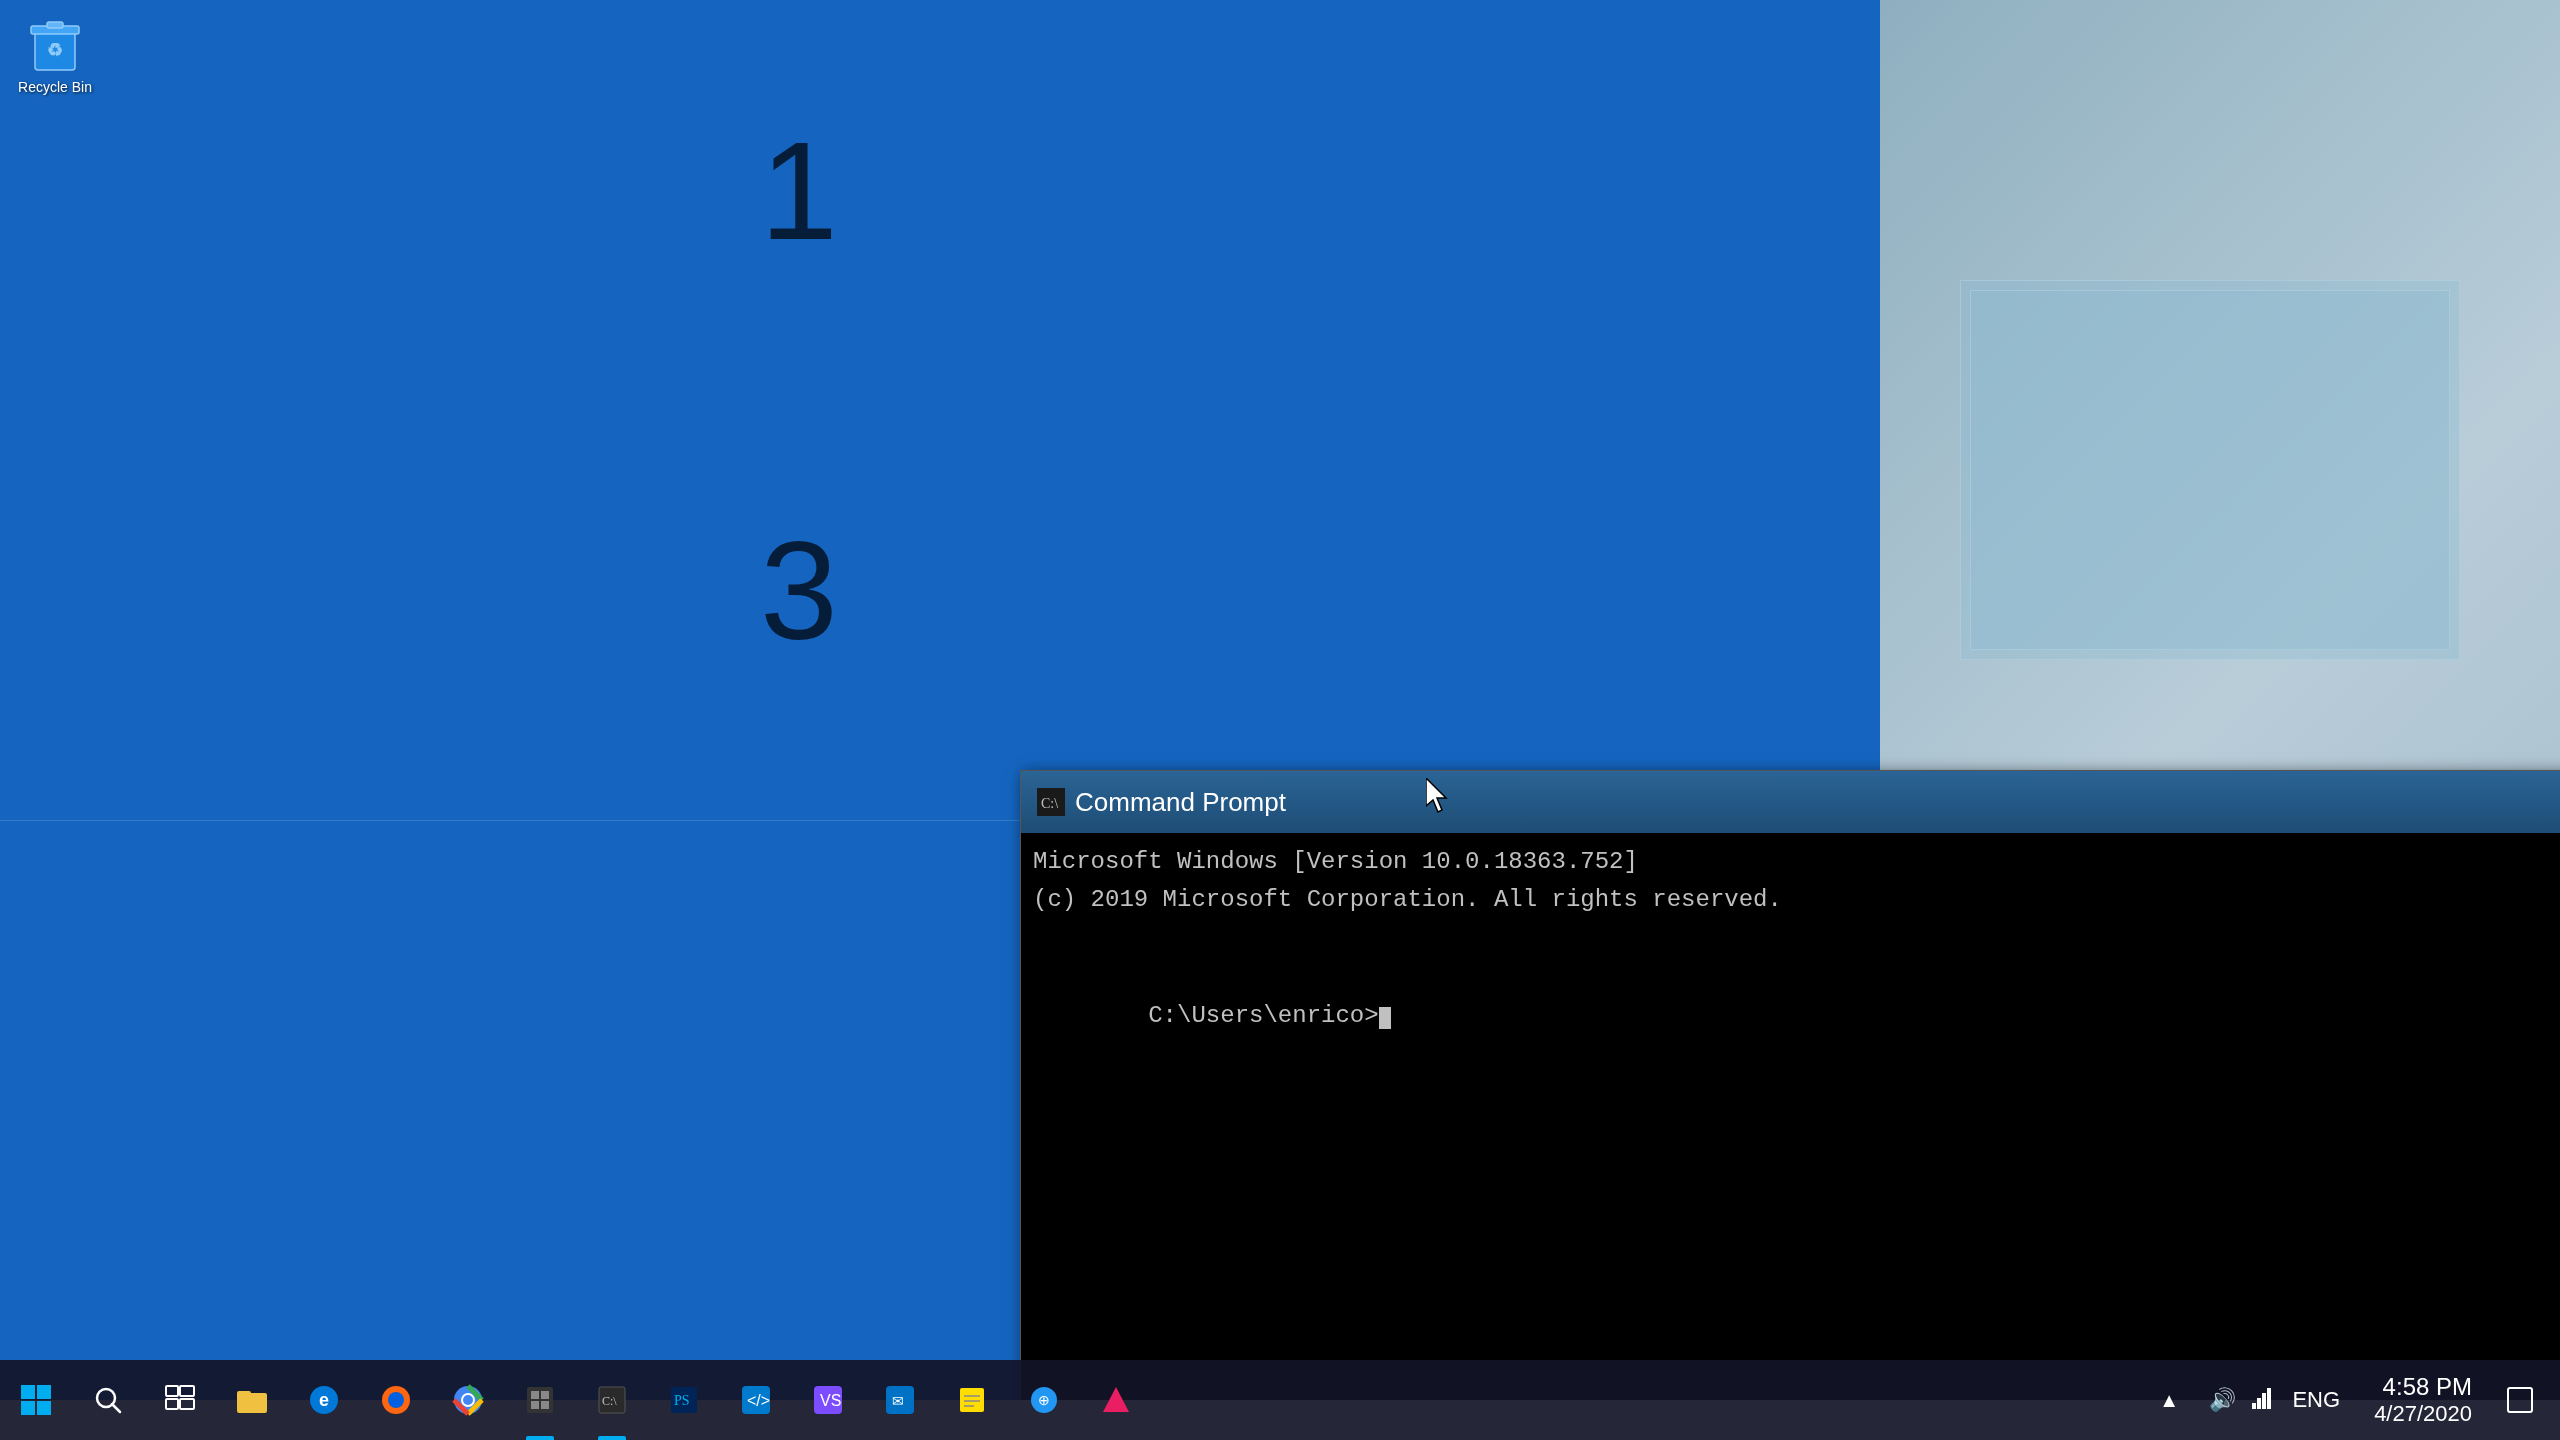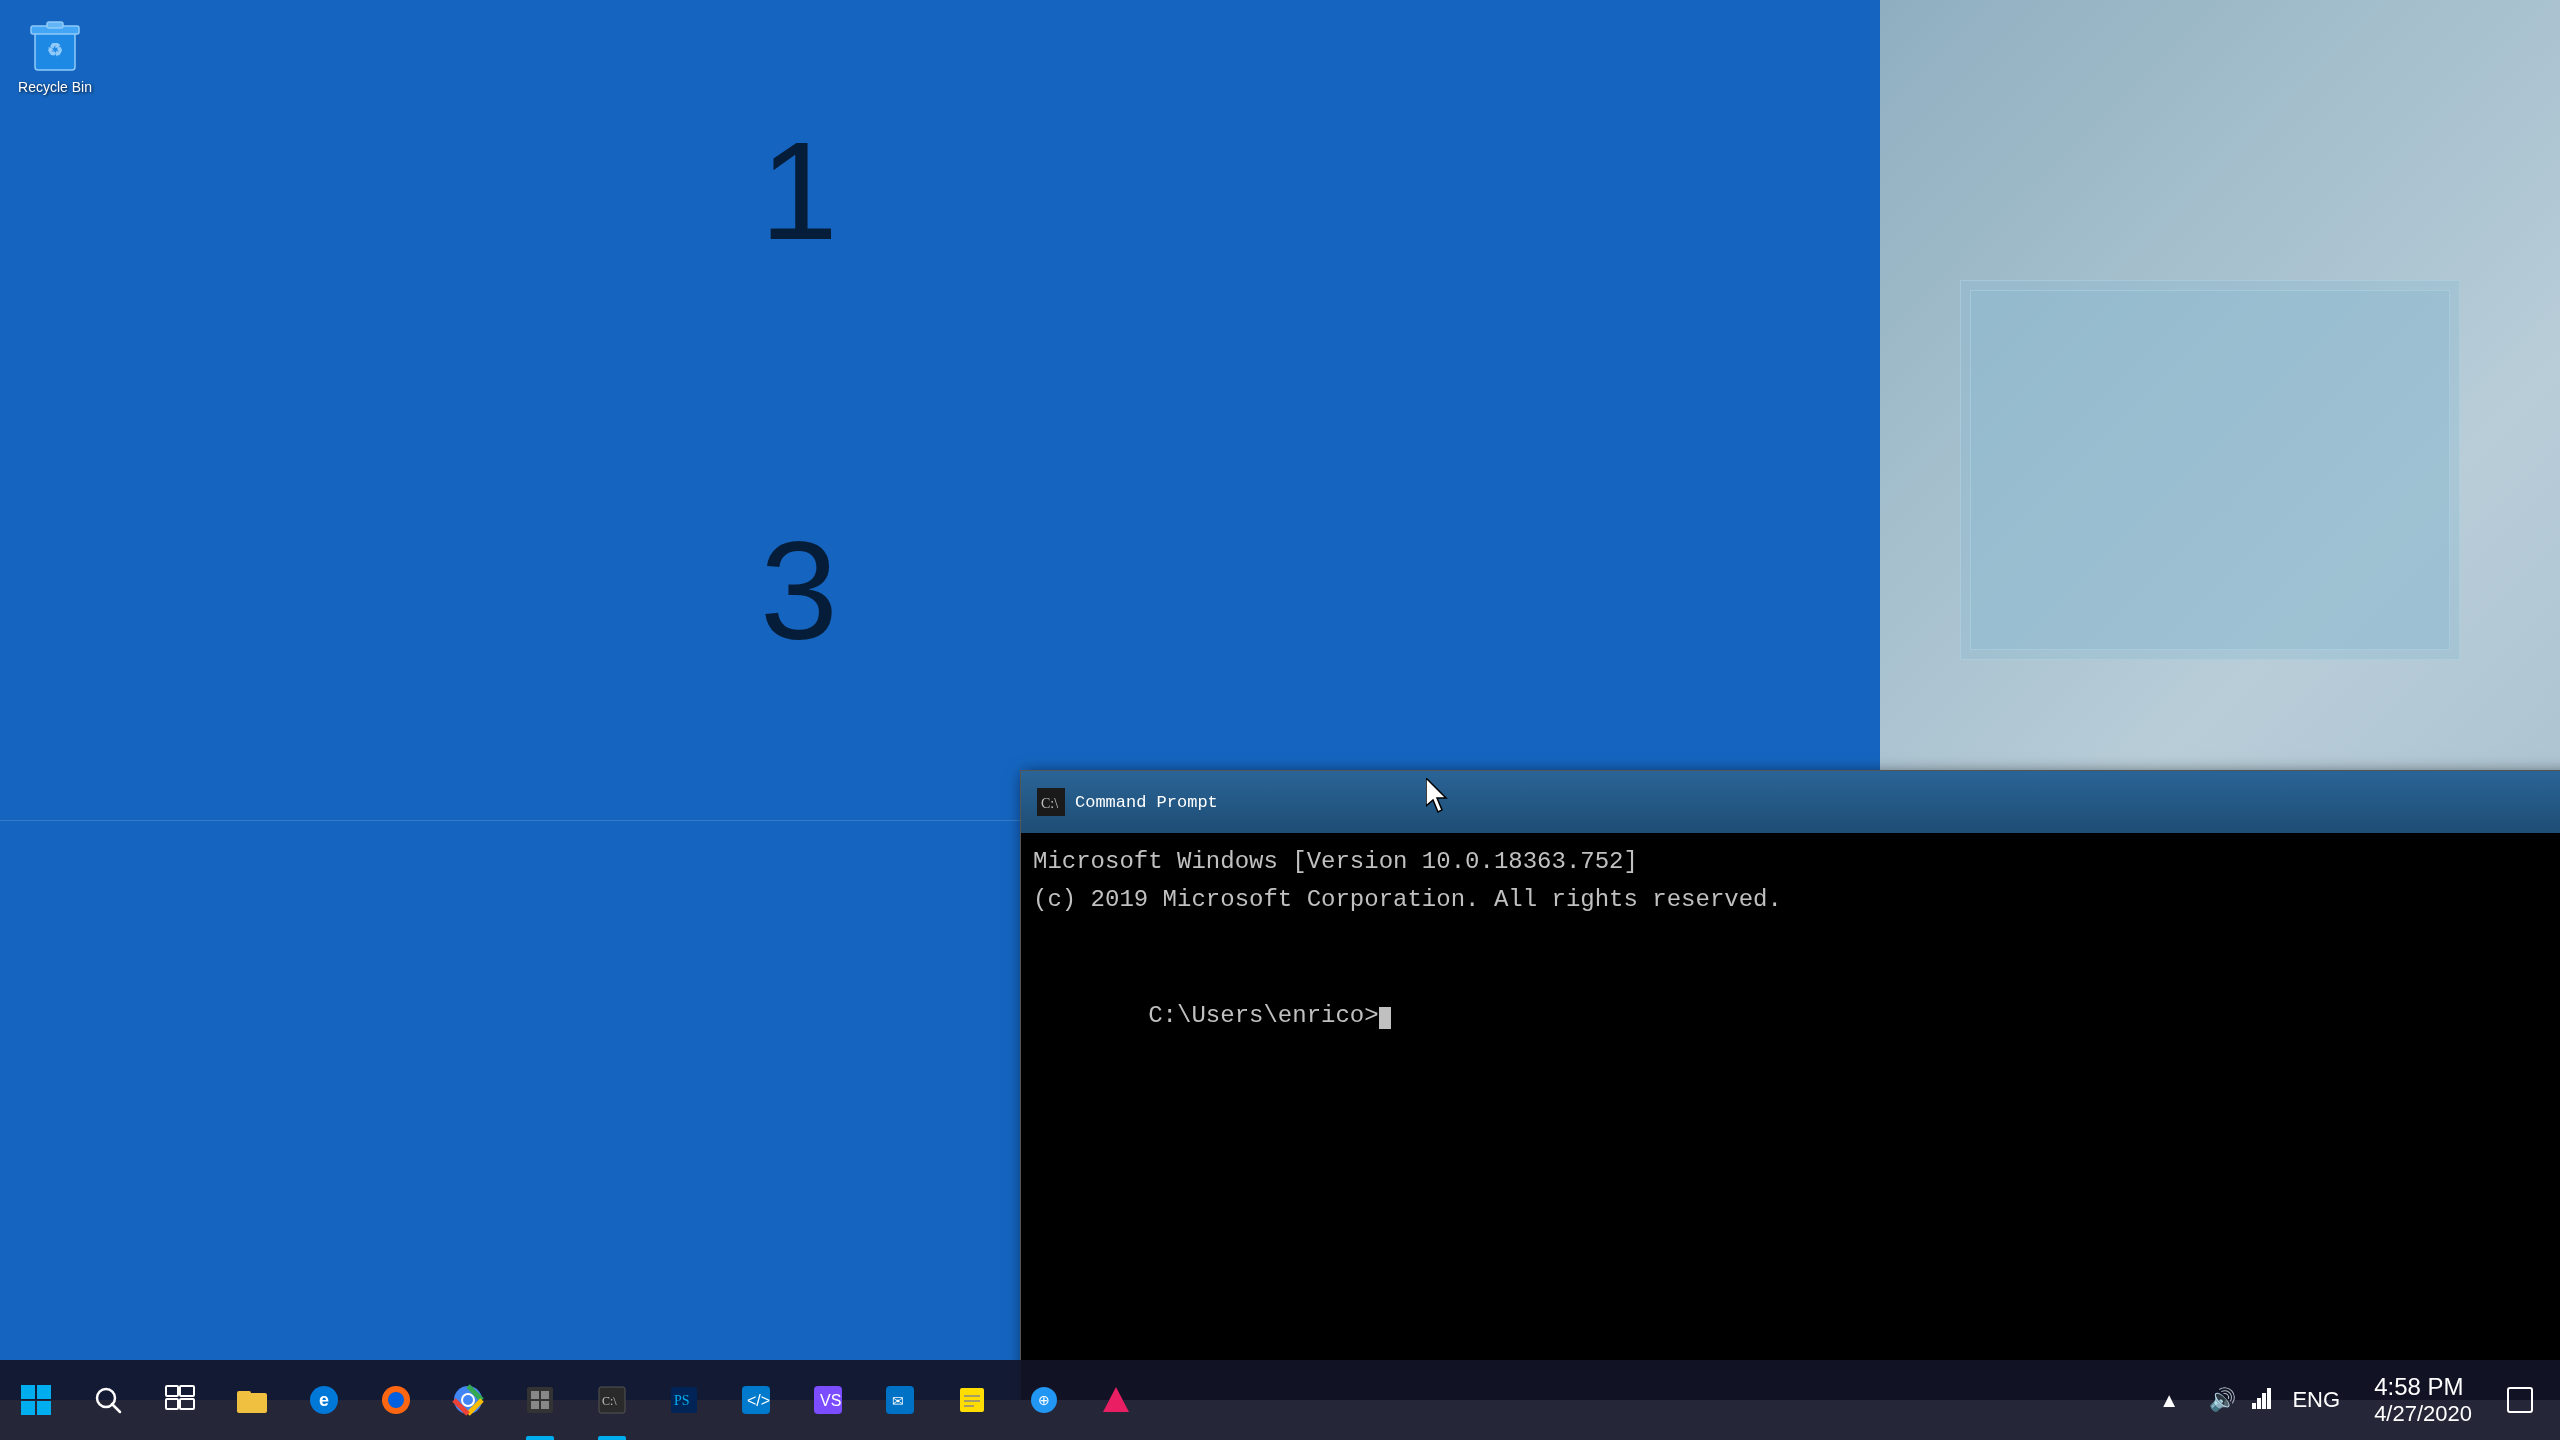--- a/index.html
+++ b/index.html
@@ -94,22 +94,22 @@
     #cmd-icon {
       width: 28px;
       height: 28px;
       display: flex;
       align-items: center;
       justify-content: center;
     }
 
     #cmd-title {
       color: #fff;
-      font-size: 17px;
-      font-family: Liberation Mono, monospace;
+      font-size: 26px;
+      font-family: Liberation Sans, sans-serif;
     }
 
     #cmd-body {
       background: #000;
       width: 100%;
       height: calc(100% - 62px);
       padding: 10px 12px;
       font-family: 'Courier New', Consolas, monospace;
       font-size: 24px;
       color: #c0c0c0;
@@ -196,21 +196,21 @@
 
     .sys-icon {
       color: #fff;
       font-size: 22px;
       cursor: pointer;
       padding: 4px;
     }
 
     #taskbar-clock {
       color: #fff;
-      text-align: left;
+      text-align: right;
       cursor: pointer;
       padding: 0 10px;
     }
 
     #clock-time {
       font-size: 24px;
       display: block;
     }
 
     #clock-date {

